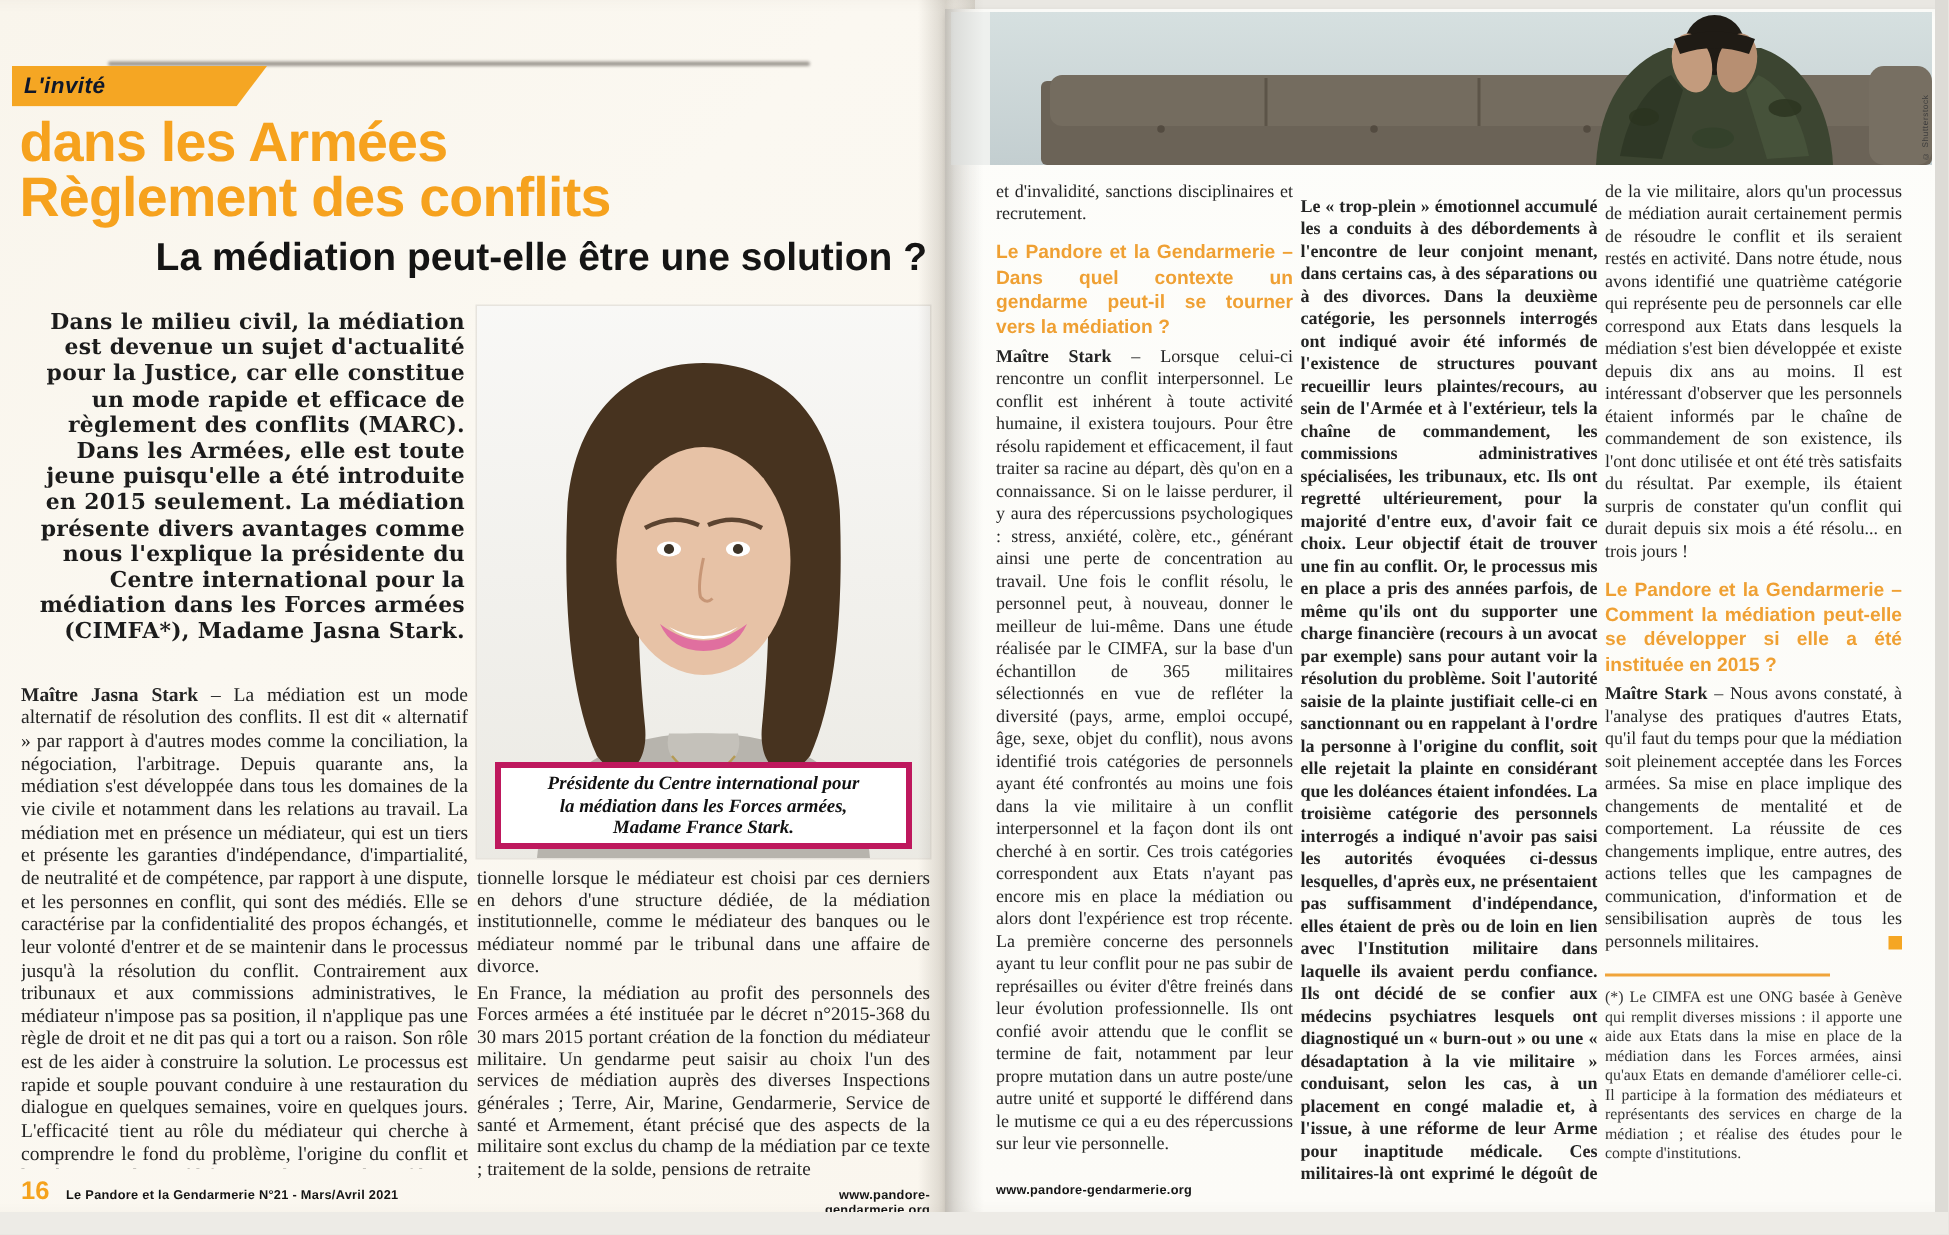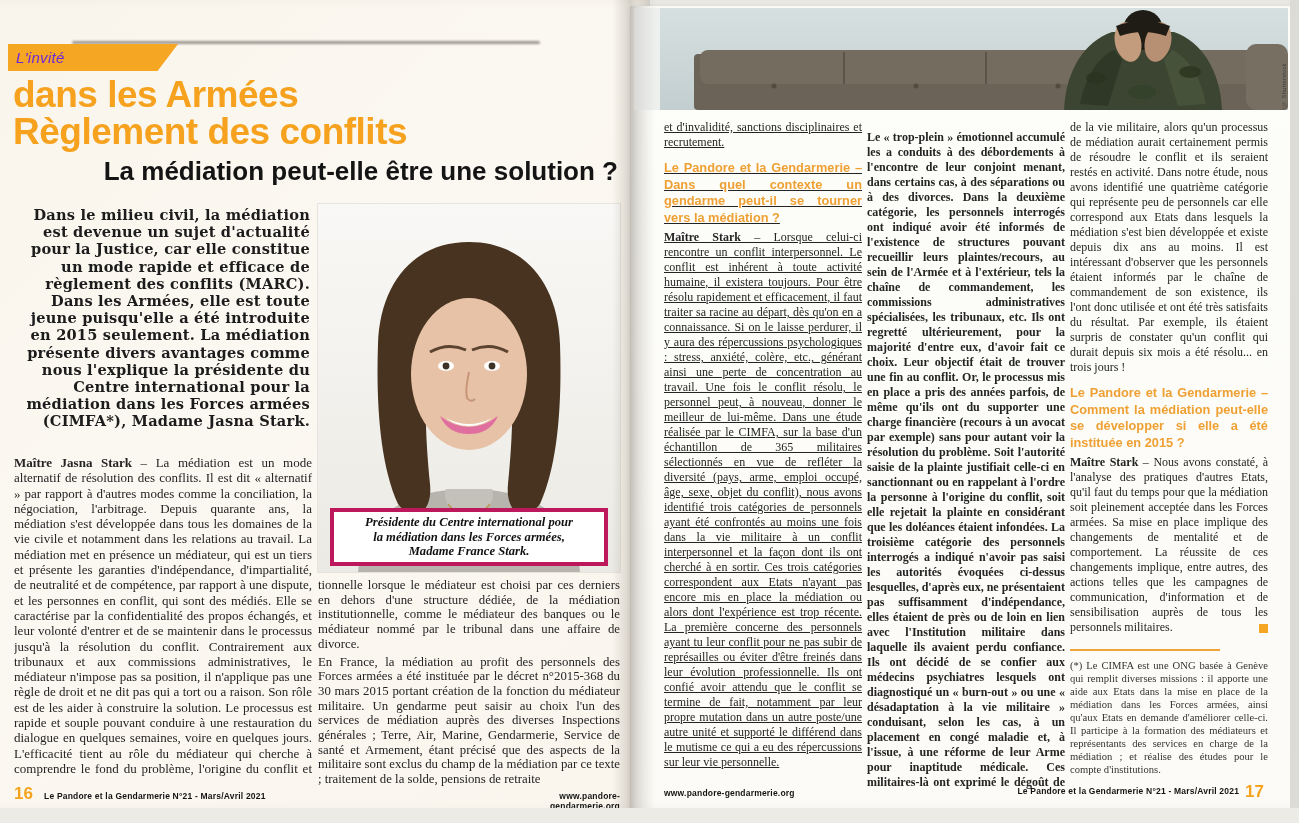--- a/index.html
+++ b/index.html
@@ -15,21 +15,21 @@
     box-shadow:inset 16px 0 20px -14px rgba(90,80,65,.30), 2px 3px 6px rgba(0,0,0,.18);}
   .desk-strip{position:absolute;left:0;top:808px;width:1299px;height:15px;background:#edebe6;}
   .edge-right{position:absolute;left:1290px;top:0;width:9px;height:823px;background:#dddbd6;}
   .scan-streak{position:absolute;left:72px;top:41px;width:468px;height:3px;background:rgba(45,38,30,.45);filter:blur(1px);border-radius:2px;}
   .gutter{position:absolute;left:612px;top:0;width:44px;height:810px;
     background:linear-gradient(to right,rgba(0,0,0,0) 0%,rgba(95,85,70,.22) 42%,rgba(60,52,42,.10) 55%,rgba(0,0,0,0) 100%);}
 
   
   .tag-banner{position:absolute;left:8px;top:44px;width:170px;height:27px;background:#f5a623;
     clip-path:polygon(0 0,100% 0,88% 100%,0 100%);display:flex;align-items:center;padding-left:8px;box-sizing:border-box;}
-  .tag-banner span{color:#6d28d9;font-weight:normal;font-style:italic;font-size:15px;letter-spacing:.3px;}
+  .tag-banner span{color:#0f172a;font-weight:bold;font-style:italic;font-size:15px;letter-spacing:.3px;}
   .main-title{position:absolute;left:13px;top:76px;width:600px;color:#f6a21e;font-weight:bold;
     font-size:37px;line-height:37px;letter-spacing:-.5px;}
   .sub-title{position:absolute;left:8px;top:157px;width:610px;color:#141414;font-weight:bold;font-size:26px;line-height:28px;text-align:right;}
 
   
   .intro{position:absolute;left:14px;top:206px;width:296px;
     font-family:"DejaVu Serif",serif;font-weight:bold;font-size:14.6px;line-height:17.2px;
     letter-spacing:.2px;color:#1c1c1c;text-align:right;}
 
   .qhead{font-weight:bold;color:#efa033;font-size:12.8px;line-height:16px;font-family:"Liberation Sans",sans-serif;}
@@ -62,21 +62,21 @@
   .fr-magwrap{position:absolute;right:28px;top:776px;text-align:right;}
   .fr-magwrap .footer-text{vertical-align:3px;margin-right:6px;}
 
   
   .banner-photo{position:absolute;left:4px;top:2px;width:654px;height:102px;overflow:hidden;background:#cfd9da;}
   .photo-credit{position:absolute;right:1px;top:55px;writing-mode:vertical-rl;transform:rotate(180deg);
     font-size:5.5px;color:#3c3c3c;letter-spacing:.4px;}
 
   
   .rcol{position:absolute;width:198px;font-size:12px;line-height:15px;}
-  .rcolA{left:34px;top:114px;height:660px;overflow:hidden;text-decoration:underline;}
+  .rcolA{left:34px;top:114px;height:660px;overflow:hidden;}
   .rcolB{left:237px;top:124px;height:660px;overflow:hidden;font-weight:bold;}
   .rcolC{left:440px;top:114px;height:660px;overflow:hidden;}
   .rcol .qhead{margin:10px 0 4px 0;font-size:12.8px;line-height:16.5px;}
   .rcol p{margin:0;}
   .endsq{display:inline-block;width:9px;height:9px;background:#f5a623;float:right;margin-top:4px;}
   .foot-rule{width:150px;height:2px;background:#f0a43a;margin:14px 0 8px 0;}
   .footnote{font-family:"Liberation Serif",serif;font-size:10.6px;line-height:13px;color:#333;text-align:justify;}
 </style>
 </head>
 <body>
@@ -206,21 +206,18 @@
 
     <div class="rcol rcolC serif">
       <p>de la vie militaire, alors qu'un processus de médiation aurait certainement permis de résoudre le conflit et ils seraient restés en activité. Dans notre étude, nous avons identifié une quatrième catégorie qui représente peu de personnels car elle correspond aux Etats dans lesquels la médiation s'est bien développée et existe depuis dix ans au moins. Il est intéressant d'observer que les personnels étaient informés par le chaîne de commandement de son existence, ils l'ont donc utilisée et ont été très satisfaits du résultat. Par exemple, ils étaient surpris de constater qu'un conflit qui durait depuis six mois a été résolu... en trois jours !</p>
       <div class="qhead">Le Pandore et la Gendarmerie – Comment la médiation peut-elle se développer si elle a été instituée en 2015 ?</div>
       <p><span class="speaker">Maître Stark</span><span> – Nous avons constaté, à l'analyse des pratiques d'autres Etats, qu'il faut du temps pour que la médiation soit pleinement acceptée dans les Forces armées. Sa mise en place implique des changements de mentalité et de comportement. La réussite de ces changements implique, entre autres, des actions telles que les campagnes de communication, d'information et de sensibilisation auprès de tous les personnels militaires.</span><span class="endsq"></span></p>
       <div class="foot-rule"></div>
       <div class="footnote">(*) Le CIMFA est une ONG basée à Genève qui remplit diverses missions : il apporte une aide aux Etats dans la mise en place de la médiation dans les Forces armées, ainsi qu'aux Etats en demande d'améliorer celle-ci. Il participe à la formation des médiateurs et représentants des services en charge de la médiation ; et réalise des études pour le compte d'institutions.</div>
     </div>
 
     <div class="fr-web footer-text">www.pandore-gendarmerie.org</div>
-    <div class="fr-magwrap">
-      <span class="footer-text">Le Pandore et la Gendarmerie N°21 - Mars/Avril 2021</span><span class="footer-num">17</span>
-    </div>
   </div>
 
   <div class="gutter"></div>
   <div class="edge-right"></div>
   <div class="desk-strip"></div>
 </div>
 
 </body></html>

